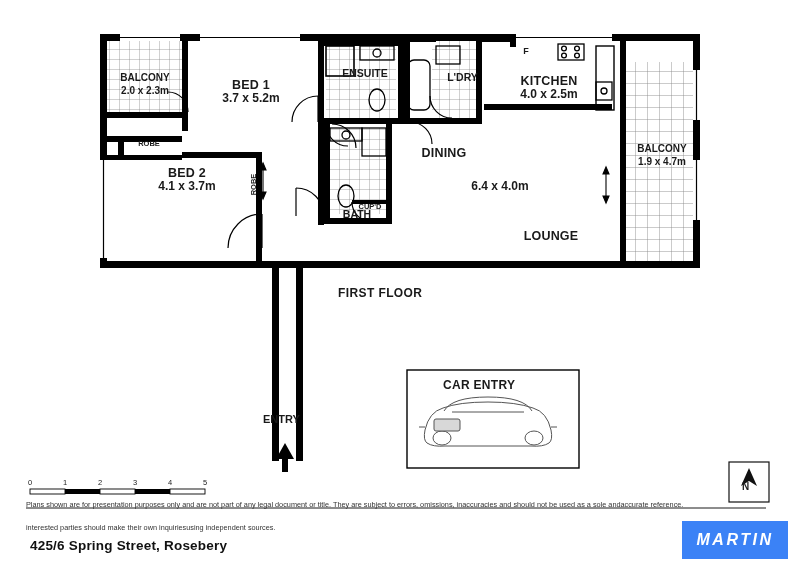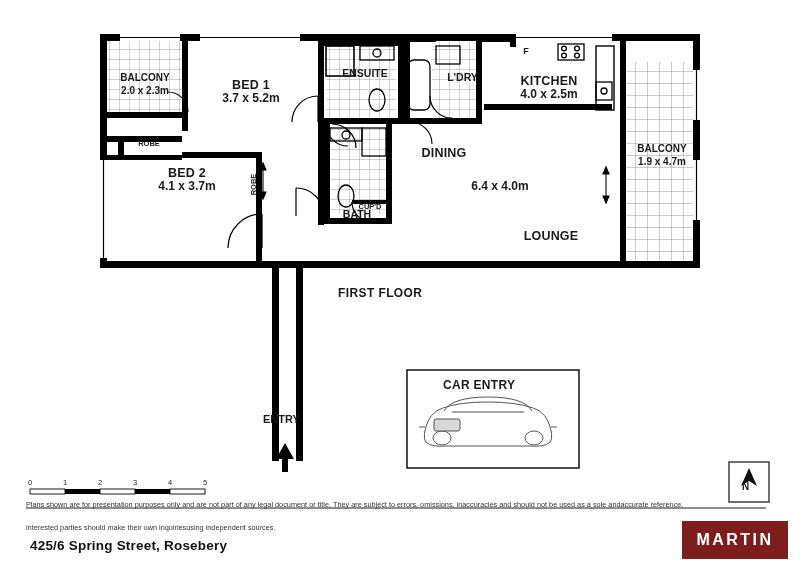--- a/index.html
+++ b/index.html
@@ -18,21 +18,21 @@
   .room-dim{font-size:12px;font-weight:bold;}
   .small-name{font-size:10.5px;font-weight:bold;}
   .tiny-name{font-size:7.5px;font-weight:bold;}
   .balcony-lbl{font-size:10px;font-weight:bold;line-height:1.25;}
   .floor-title{position:absolute;font-size:12px;font-weight:bold;letter-spacing:.4px;}
   .car-title{position:absolute;font-size:12px;font-weight:bold;letter-spacing:.3px;}
   .entry-lbl{position:absolute;font-size:11px;font-weight:bold;}
   .scale-num{position:absolute;font-size:7.5px;font-weight:normal;color:#222;}
   .disclaimer{position:absolute;font-size:7.3px;line-height:1.45;color:#333;font-weight:normal;width:740px;}
   .address{position:absolute;font-size:13.5px;font-weight:bold;color:#111;letter-spacing:.2px;}
-  .logo{position:absolute;background:#7f1d1d;display:flex;align-items:center;justify-content:center;}
+  .logo{position:absolute;background:#3b82f6;display:flex;align-items:center;justify-content:center;font-style:italic;}
   .logo span{color:#fff;font-size:16px;font-weight:bold;letter-spacing:2.5px;}
 </style>
 </head>
 <body>
 
 <svg id="plan" viewBox="0 0 800 566">
   <defs>
     <pattern id="tile" width="12" height="12" patternUnits="userSpaceOnUse">
       <rect width="12" height="12" fill="#ffffff"></rect>
       <path d="M12 0 V12 M0 12 H12" stroke="#8a8a8a" stroke-width="0.9" fill="none"></path>

